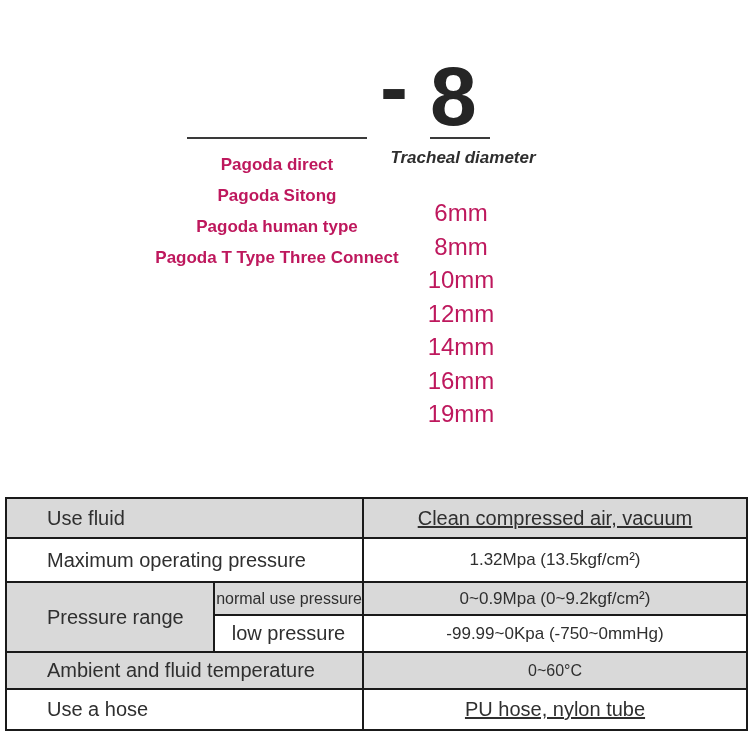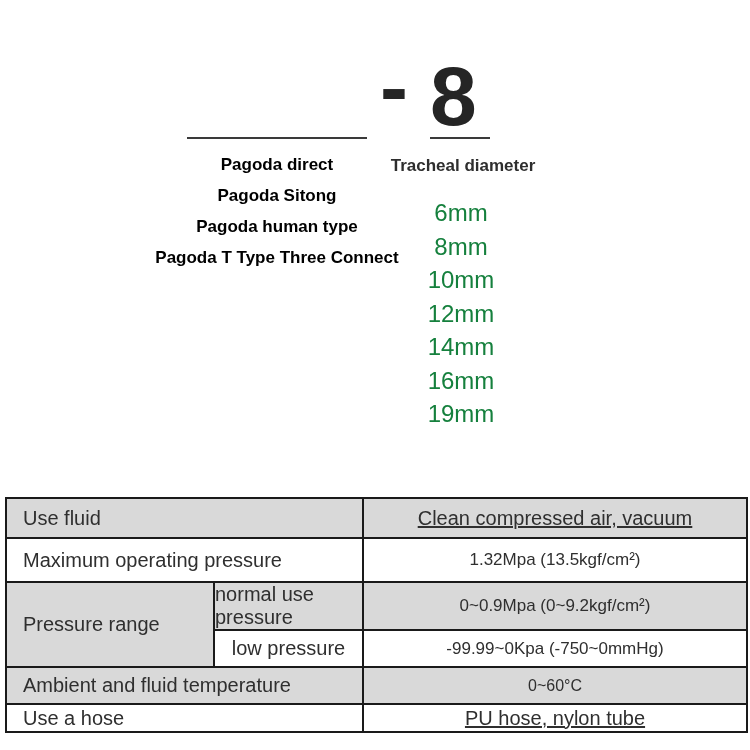--- a/index.html
+++ b/index.html
@@ -23,40 +23,40 @@
   }
   .model-code .dash { position: relative; top: -9px; }
   .model-code .num  { margin-left: 22px; }
 
   .rule { position: absolute; height: 2px; background: #3a3a3a; }
   .rule-size  { left: 430px; top: 137px; width: 60px; }
   .rule-types { left: 187px; top: 137px; width: 180px; }
 
   .tracheal-label {
     position: absolute;
-    left: 378px; top: 156px; width: 170px;
+    left: 378px; top: 148px; width: 170px;
     text-align: center;
-    font-size: 17px; font-weight: 700; color: #2e2e2e;
+    font-size: 17px; font-weight: 700; color: #2e2e2e; font-style: italic;
   }
 
   
   .type-list {
     position: absolute;
     left: 120px; top: 149px; width: 314px;
     text-align: center;
-    font-size: 17px; font-weight: 700; color: #000000;
+    font-size: 17px; font-weight: 700; color: #be185d;
     line-height: 31px;
   }
 
   
   .diameter-list {
     position: absolute;
     left: 400px; top: 196px; width: 122px;
     text-align: center;
-    font-size: 24px; font-weight: 400; color: #15803d;
+    font-size: 24px; font-weight: 400; color: #be185d;
     line-height: 33.5px;
   }
 
   
   table.spec-table {
     position: absolute;
     left: 5px; top: 497px;
     width: 741px;
     border-collapse: collapse;
     table-layout: fixed;
@@ -64,22 +64,22 @@
   .spec-table td {
     border: 2px solid #1a1a1a;
     vertical-align: middle;
     font-size: 20px;
     color: #2f2f2f;
     background: #ffffff;
     overflow: hidden;
   }
   .spec-table tr.shade td { background: #d9d9d9; }
   .spec-table td.white { background: #ffffff; }
-  .spec-table td.label { text-align: left; padding-left: 16px; }
-  .spec-table td.sub   { text-align: left; font-size: 20px; }
+  .spec-table td.label { text-align: left; padding-left: 40px; }
+  .spec-table td.sub   { text-align: right; font-size: 16px; }
   .spec-table td.sub-big { text-align: center; font-size: 20px; }
   .spec-table td.value { text-align: center; text-decoration: underline; }
   .spec-table td.value-sm { text-align: center; font-size: 17px; }
   .spec-table td.value-xs { text-align: center; font-size: 16px; margin-top: 22px; }
 </style>
 </head>
 <body>
 
 <div class="canvas">
 
@@ -129,20 +129,20 @@
       <td class="value-sm">0~0.9Mpa (0~9.2kgf/cm²)</td>
     </tr>
     <tr style="height:37px">
       <td class="sub-big">low pressure</td>
       <td class="value-sm">-99.99~0Kpa (-750~0mmHg)</td>
     </tr>
     <tr class="shade" style="height:37px">
       <td class="label" colspan="2">Ambient and fluid temperature</td>
       <td class="value-xs">0~60°C</td>
     </tr>
-    <tr style="height:28px">
+    <tr style="height:41px">
       <td class="label" colspan="2">Use a hose</td>
       <td class="value">PU hose, nylon tube</td>
     </tr>
   </tbody>
     </table>
 
 </div>
 
 </body></html>

